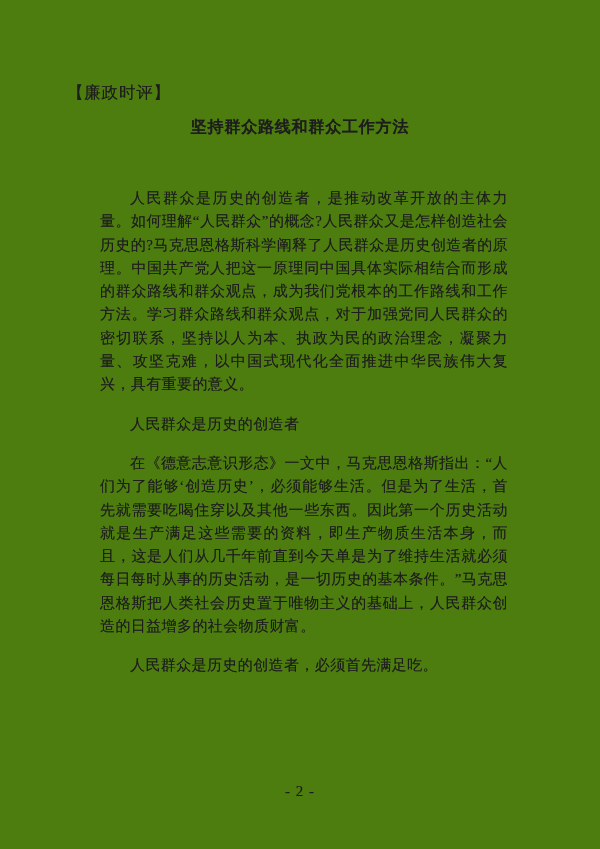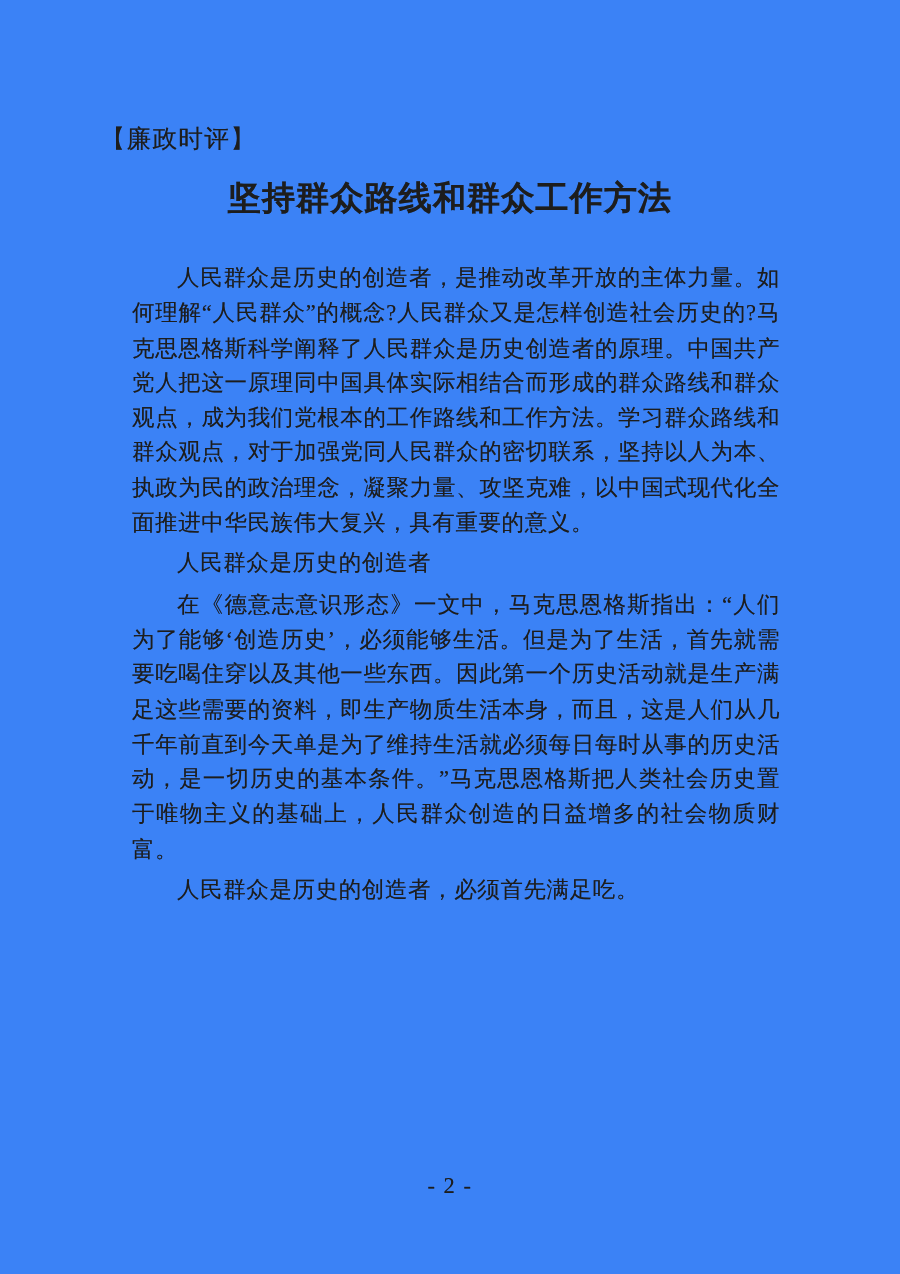--- a/index.html
+++ b/index.html
@@ -4,58 +4,58 @@
 <style>
   html, body {
     margin: 0;
     padding: 0;
     background: #ffffff;
   }
   .page {
     position: relative;
     width: 600px;
     height: 849px;
-    background: #3b82f6;
+    background: #4d7c0f;
     overflow: hidden;
     font-family: "Liberation Serif", "DejaVu Serif", serif;
     color: #1d1d1d;
     text-shadow: 0 0 0.4px rgba(30,30,30,0.55); 
   }
   .header-tag {
     position: absolute;
     left: 67px;
     top: 82px;
     font-size: 16.5px;
     letter-spacing: 0.8px;
     white-space: nowrap;
   }
   .doc-title {
     position: absolute;
     left: 0;
     right: 0;
     top: 117px;
     text-align: center;
-    font-size: 22px;
+    font-size: 16px;
     font-weight: bold;
     letter-spacing: 0.8px;
     white-space: nowrap;
   }
   .body-block {
     position: absolute;
     left: 84px;
     top: 171px;
     width: 440px;
     font-size: 15px;
     letter-spacing: 0.4px;
     line-height: 23.3px;
     text-align: justify;
     text-justify: inter-character;
   }
   .body-block p {
-    margin: 4px;
+    margin: 16px;
     padding: 0;
     text-indent: 2em;
   }
   .body-block p.heading {
     font-weight: normal;
   }
   .page-number {
     position: absolute;
     left: 0;
     right: 0;

